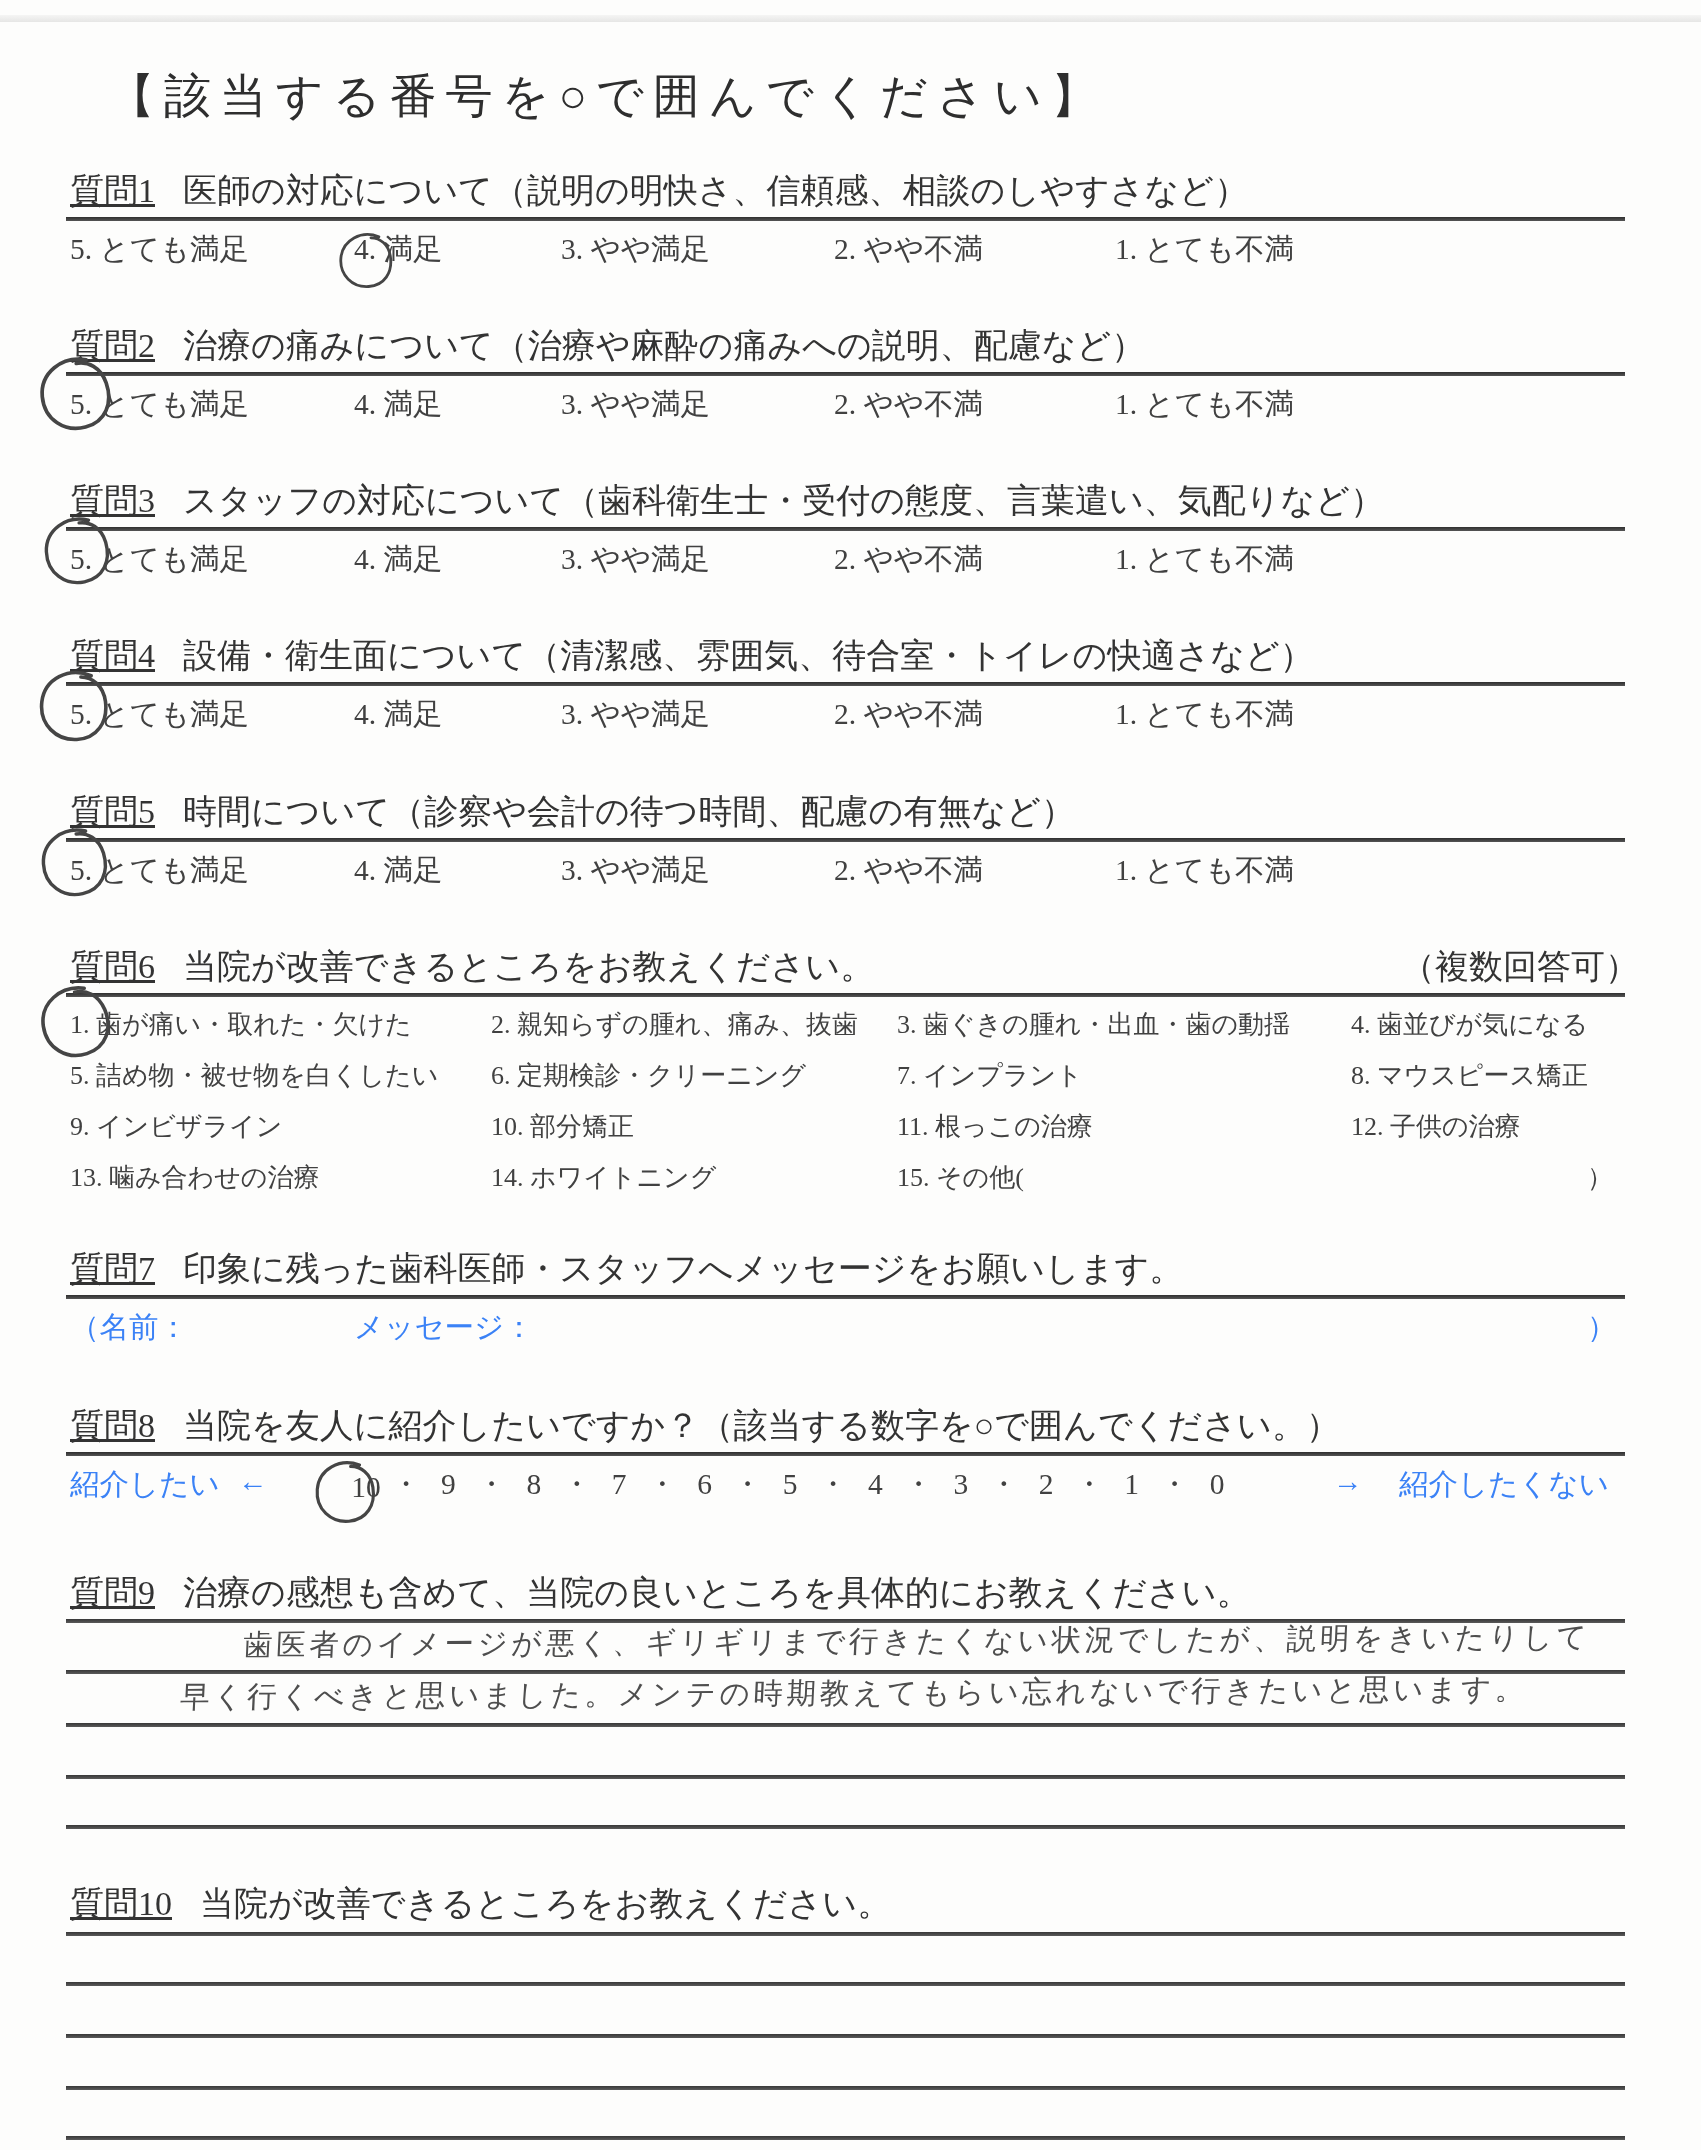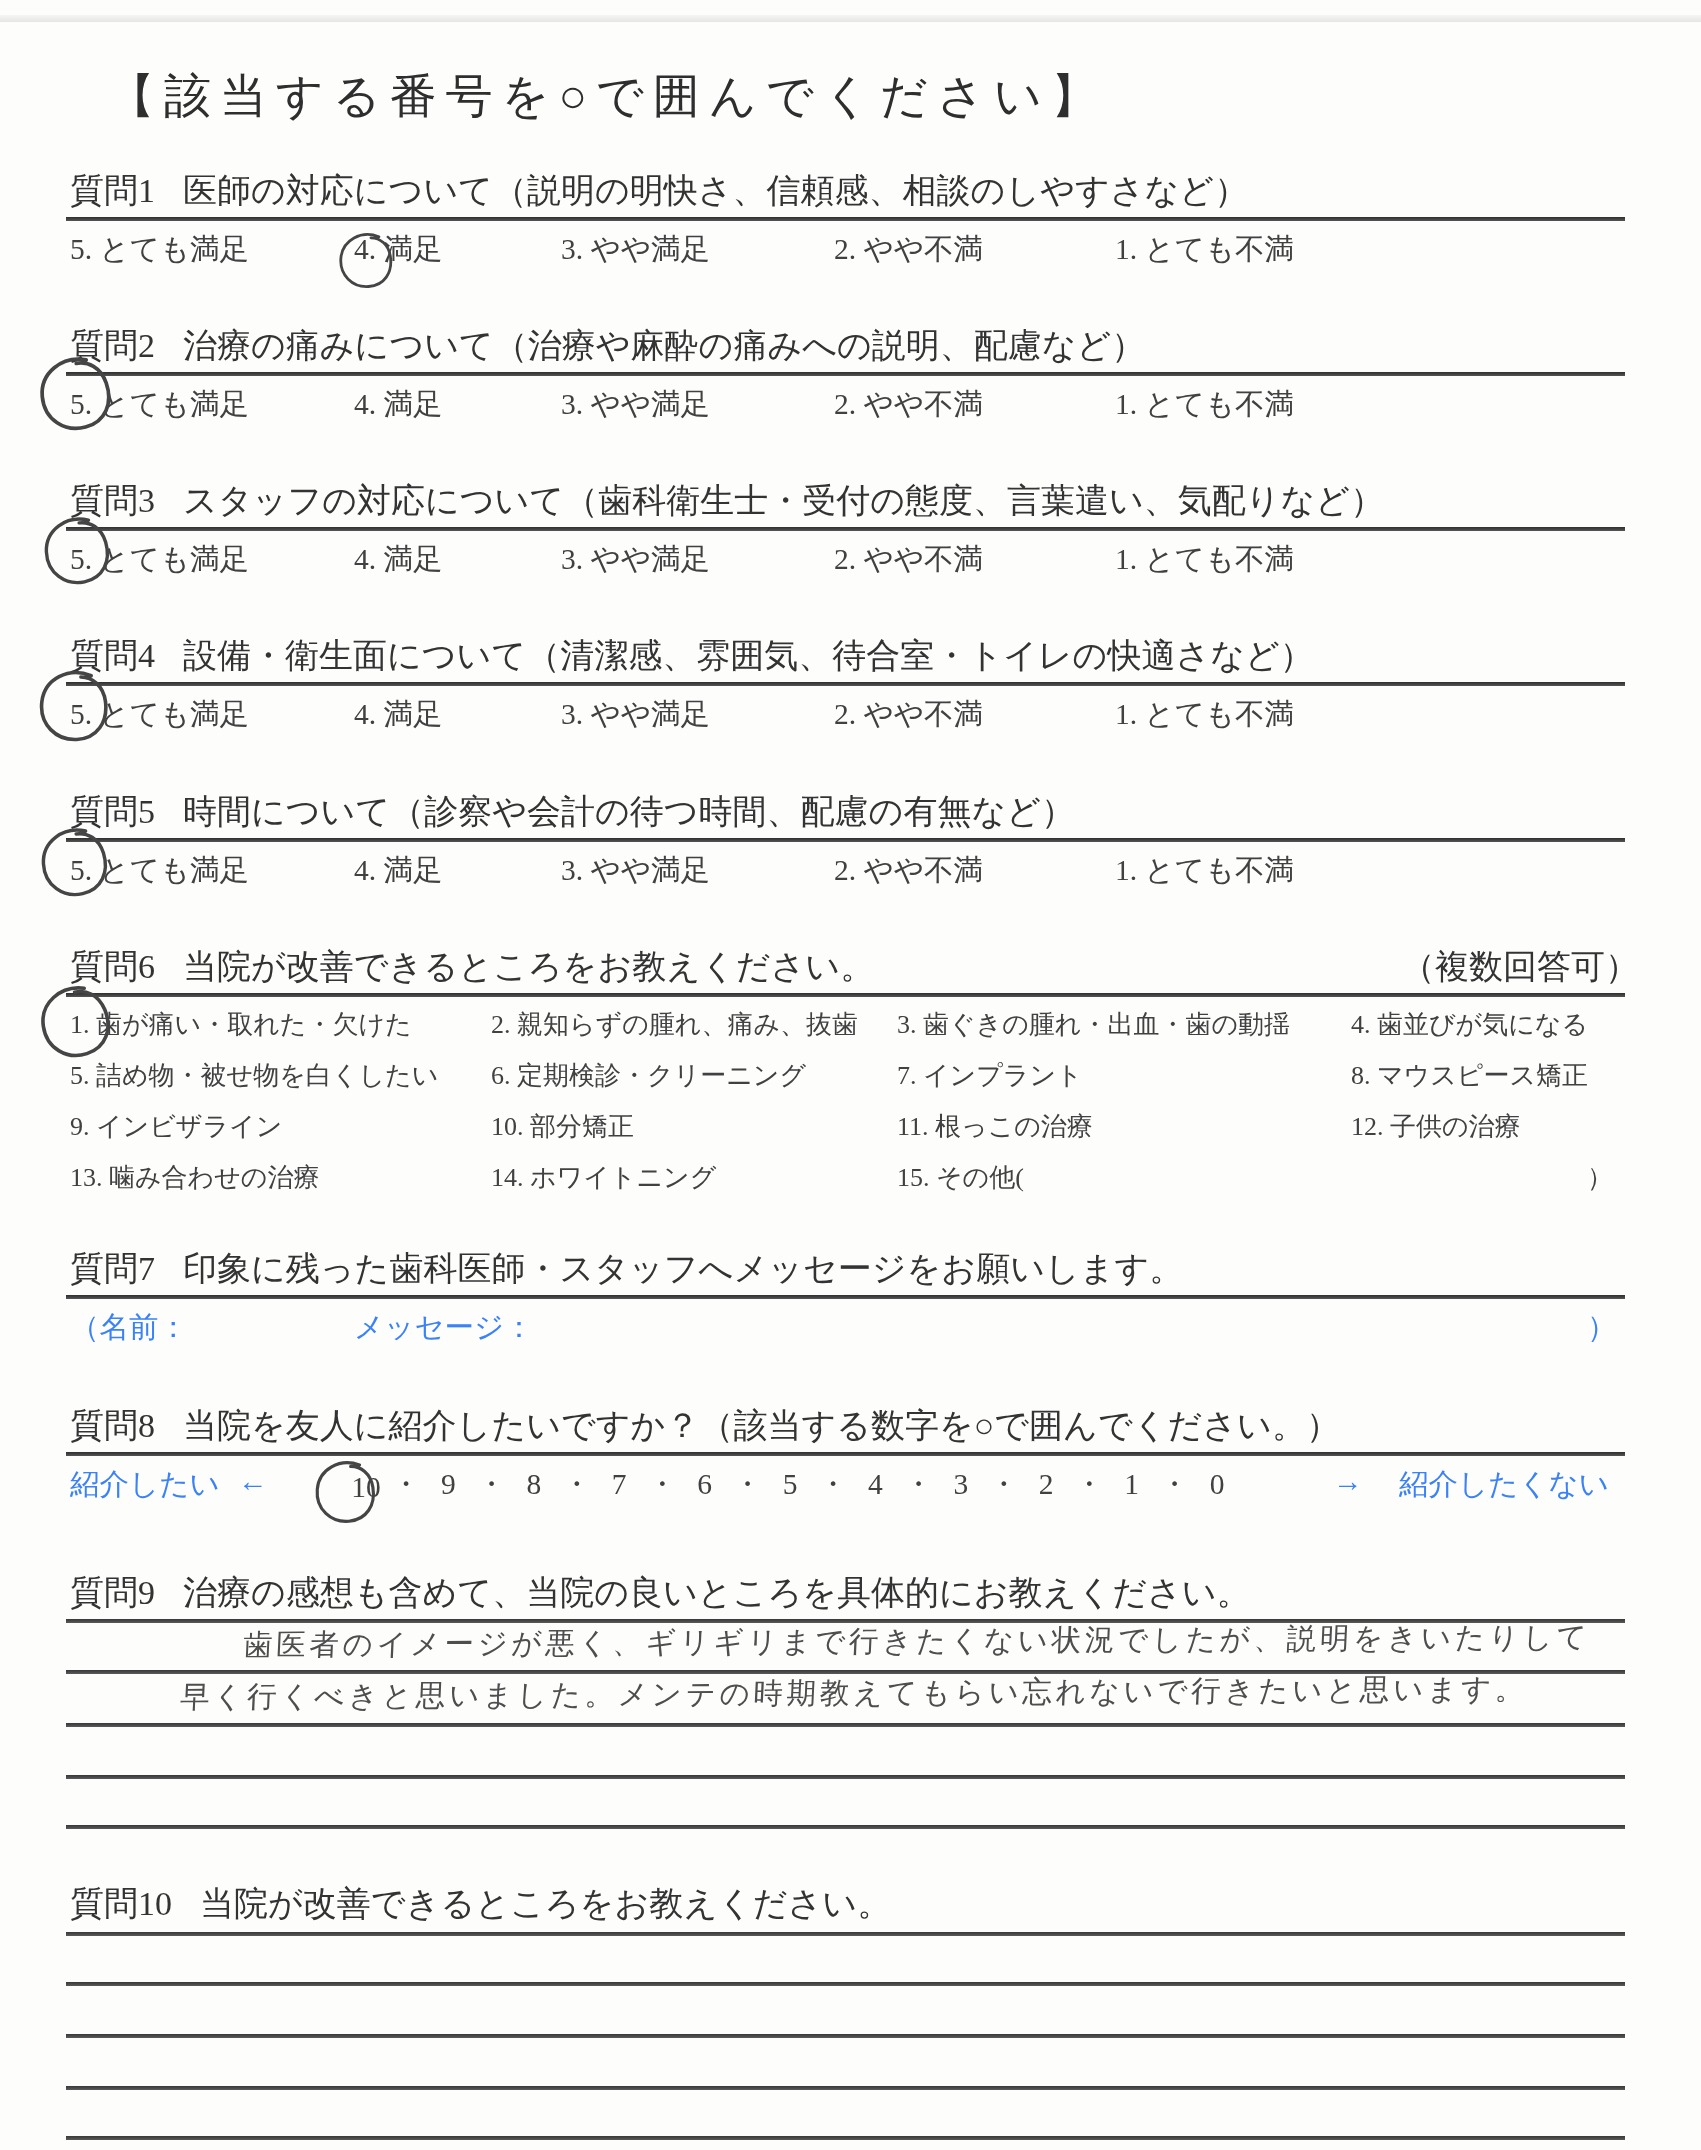--- a/index.html
+++ b/index.html
@@ -19,21 +19,21 @@
   }
   .doc-title{
     position:absolute;left:68px;top:65px;
     font-size:47px;letter-spacing:8.9px;color:#2e2e2e;white-space:nowrap;margin-left:40px;
   }
   .qblock{position:absolute;left:0;width:1701px;}
   .qheading{
     position:absolute;left:70px;top:0;
     font-size:34px;color:#333;white-space:nowrap;
   }
-  .qheading .qlabel{margin-right:28px;}
+  .qheading .qlabel{margin-right:28px;text-decoration:underline;}
   .qnote{
     position:absolute;right:62px;top:0;
     font-size:34px;color:#333;white-space:nowrap;
   }
   .rule{
     position:absolute;left:66px;width:1559px;height:4.4px;
     background:linear-gradient(#2f2f2f,#555);
   }
   .wline{
     position:absolute;left:66px;width:1559px;height:3.7px;

